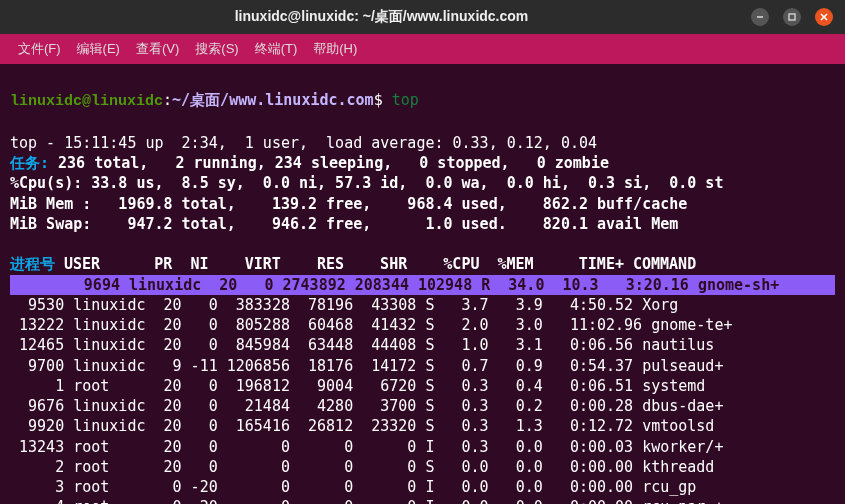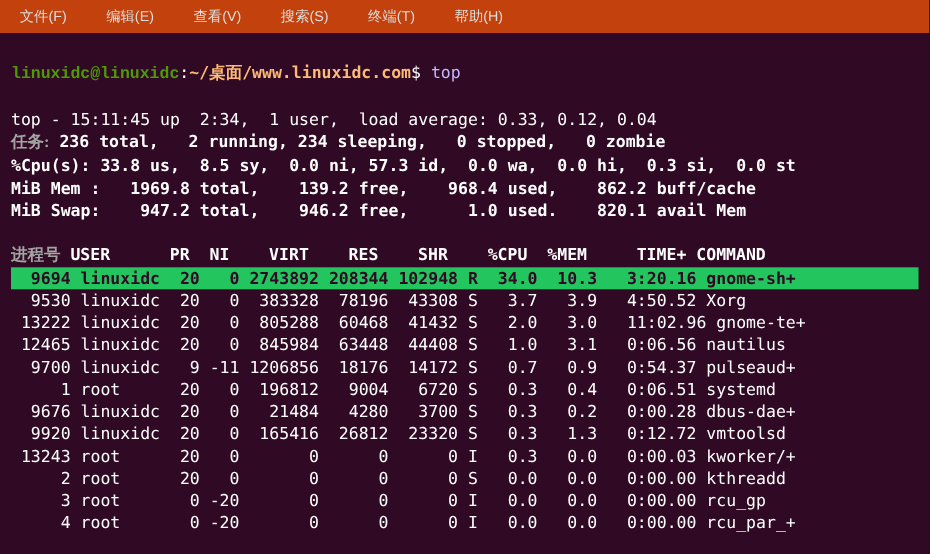--- a/index.html
+++ b/index.html
@@ -4,35 +4,56 @@
 <style>
   * { margin: 0; padding: 0; box-sizing: border-box; }
   body { background: #111; font-family: sans-serif; width: 845px; height: 504px; overflow: hidden; }
   .window { width: 845px; height: 504px; background: #300a24; display: flex; flex-direction: column; }
   .titlebar { background: #2c2c2c; height: 34px; display: flex; align-items: center; padding: 0 12px; color: #ddd; }
   .titlebar-title { flex: 1; text-align: center; font-size: 14px; font-weight: bold; color: #eee; }
   .win-controls { display: flex; gap: 14px; align-items: center; }
   .win-btn { width: 18px; height: 18px; border-radius: 50%; display: flex; align-items: center; justify-content: center; font-size: 12px; cursor: pointer; }
   .win-min, .win-max { background: #555; color: #ddd; }
   .win-close { background: #e95420; color: #fff; }
-  .menubar { background: #c2410c; height: 30px; display: flex; align-items: center; padding: 0 10px; gap: 20px; color: #ddd; font-size: 13px; }
+  .menubar { background: #be185d; height: 30px; display: flex; align-items: center; padding: 0 10px; gap: 0; color: #ddd; font-size: 13px; }
   .menu-item { padding: 4px 8px; cursor: pointer; }
   .terminal { flex: 1; padding: 6px 10px; font-family: "DejaVu Sans Mono","Noto Sans Mono",monospace; font-size: 15px; line-height: 1.35; color: #fff; white-space: pre; overflow: hidden; }
   .green { color: #4e9a06; font-weight: bold; font-family: Liberation Mono, monospace; }
-  .blue { color: #fdba74; font-weight: bold; }
-  .cmd { color: #c4b5fd; }
-  .hdr { color: #a3a3a3; font-weight: bold; font-family: Liberation Serif, serif; }
+  .blue { color: #c4b5fd; font-weight: bold; }
+  .cmd { color: #15803d; }
+  .hdr { color: #0ea5e9; font-weight: bold; }
   .bold { font-weight: bold; text-align: center; }
-  .rowsel { background: #22c55e; color: #300a24; font-weight: bold; display: inline-block; width: 100%; }
+  .rowsel { background: #8b5cf6; color: #300a24; font-weight: bold; display: inline-block; width: 100%; text-align: center; }
 </style>
 </head>
 <body>
 
 <div class="window">
 
+  <div class="titlebar">
+    <div class="titlebar-title">linuxidc@linuxidc: ~/桌面/www.linuxidc.com</div>
+    <div class="win-controls">
+      <div class="win-btn win-min">
+        <svg width="10" height="10" viewBox="0 0 10 10">
+            <line x1="2" y1="5" x2="8" y2="5" stroke="#ddd" stroke-width="1.5"></line>
+          </svg>
+      </div>
+      <div class="win-btn win-max">
+        <svg width="10" height="10" viewBox="0 0 10 10">
+            <rect x="2" y="2" width="6" height="6" fill="none" stroke="#ddd" stroke-width="1.3"></rect>
+          </svg>
+      </div>
+      <div class="win-btn win-close">
+        <svg width="10" height="10" viewBox="0 0 10 10">
+            <line x1="2" y1="2" x2="8" y2="8" stroke="#fff" stroke-width="1.6"></line>
+            <line x1="8" y1="2" x2="2" y2="8" stroke="#fff" stroke-width="1.6"></line>
+          </svg>
+      </div>
+    </div>
+  </div>
 
   <div class="menubar">
     <span class="menu-item">文件(F)</span>
     <span class="menu-item">编辑(E)</span>
     <span class="menu-item">查看(V)</span>
     <span class="menu-item">搜索(S)</span>
     <span class="menu-item">终端(T)</span>
     <span class="menu-item">帮助(H)</span>
   </div>
 

